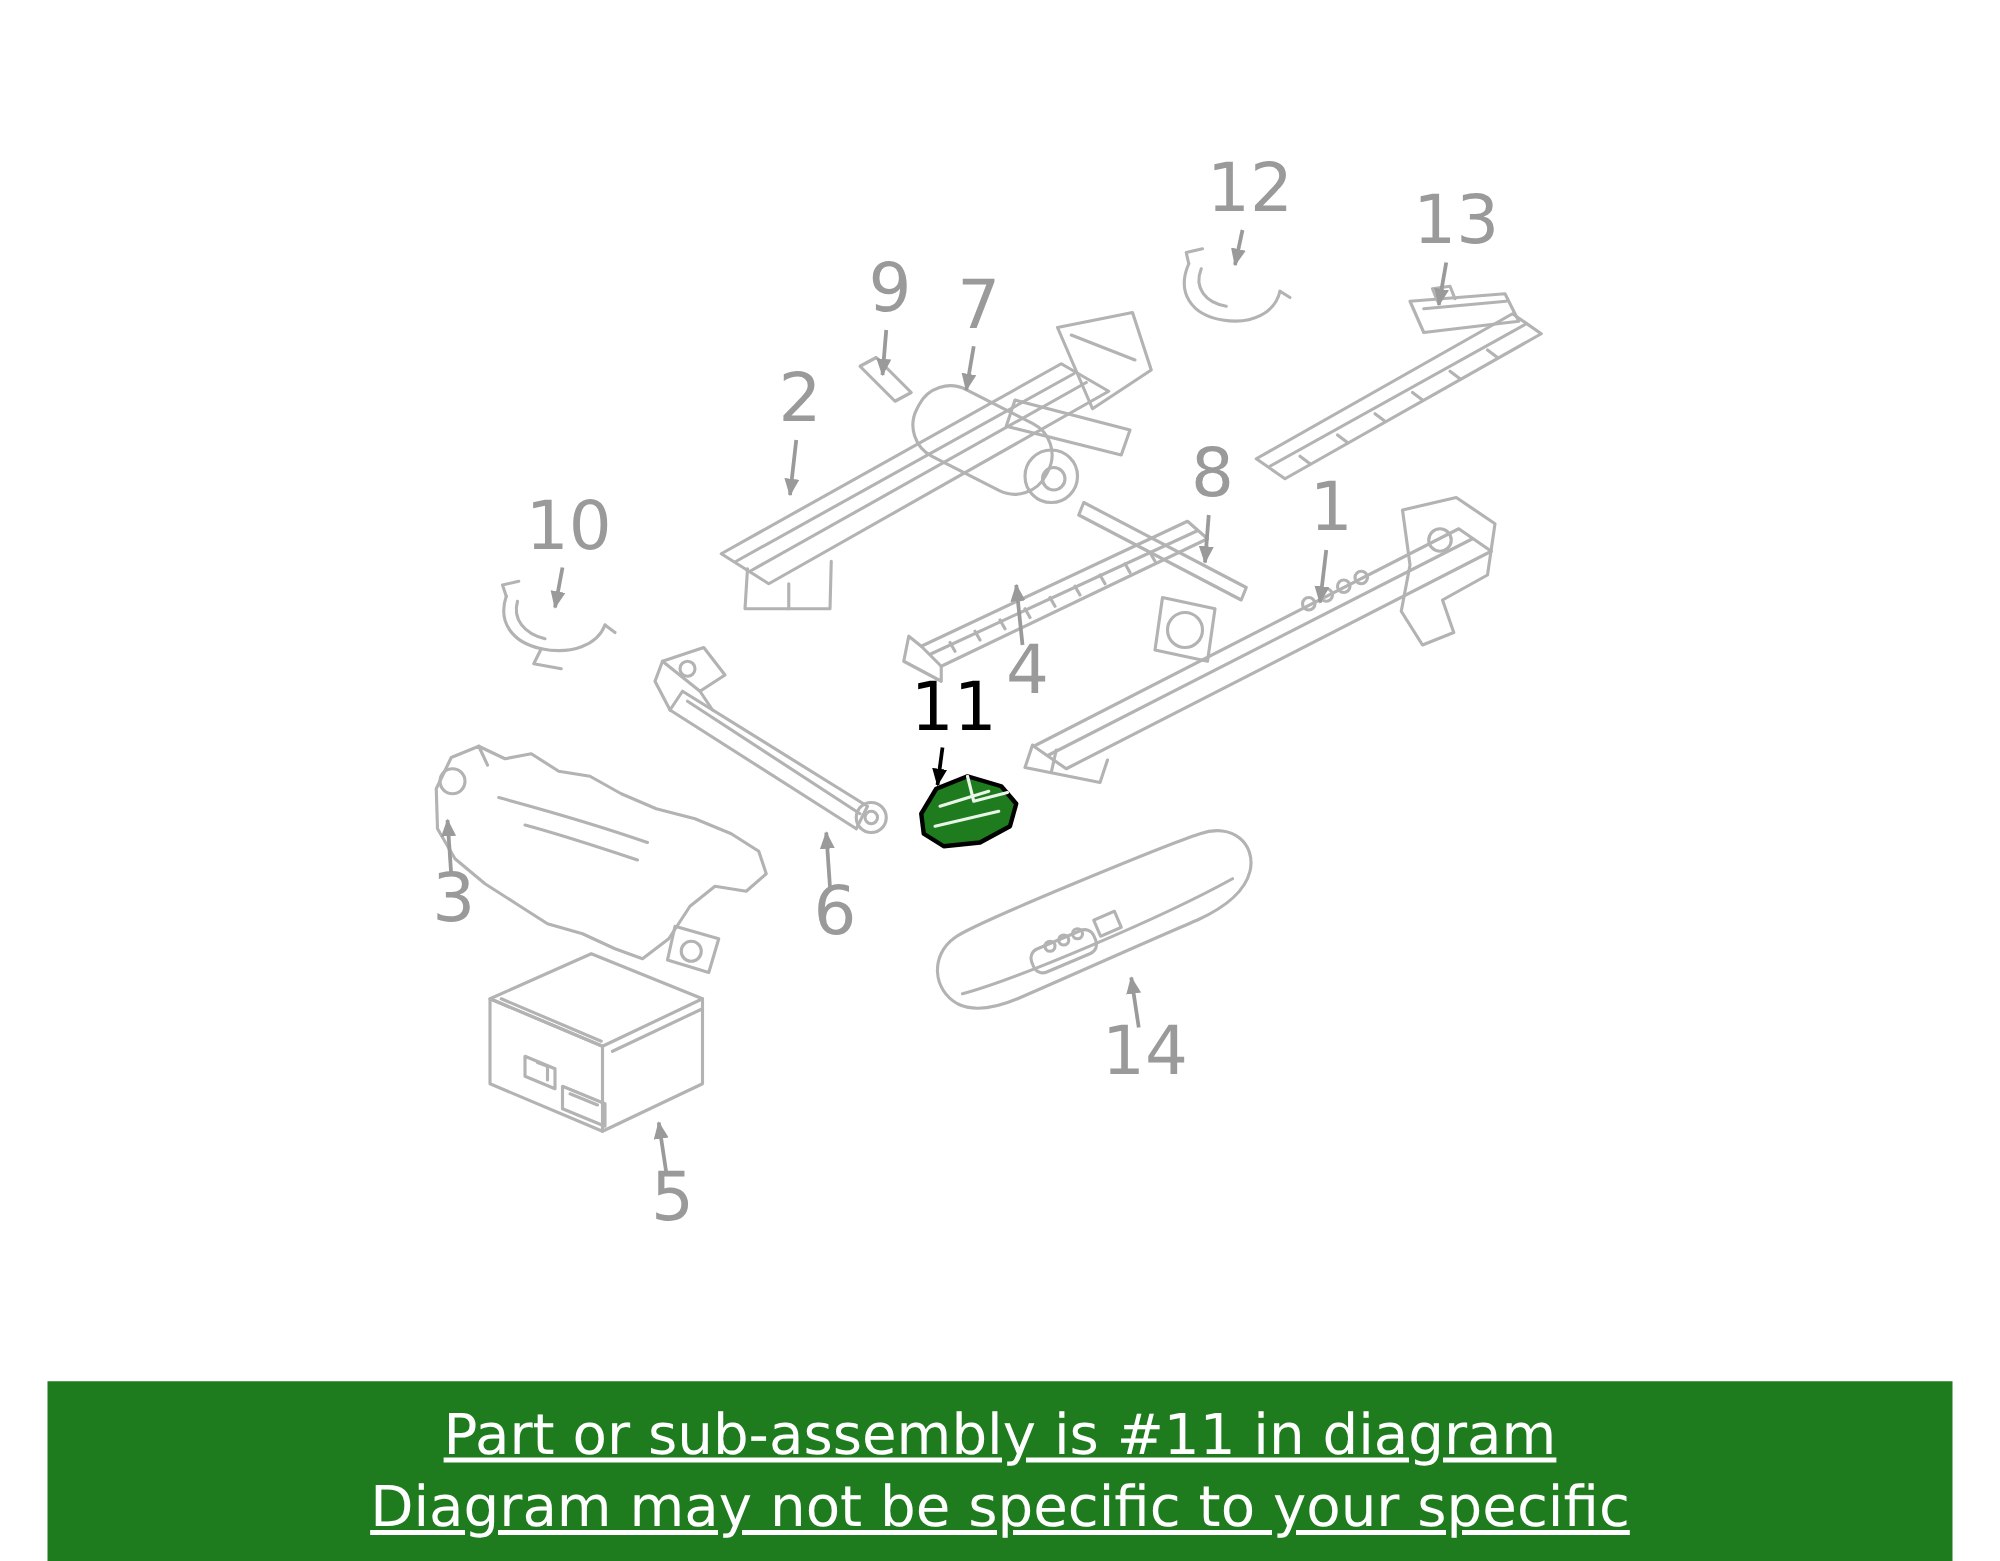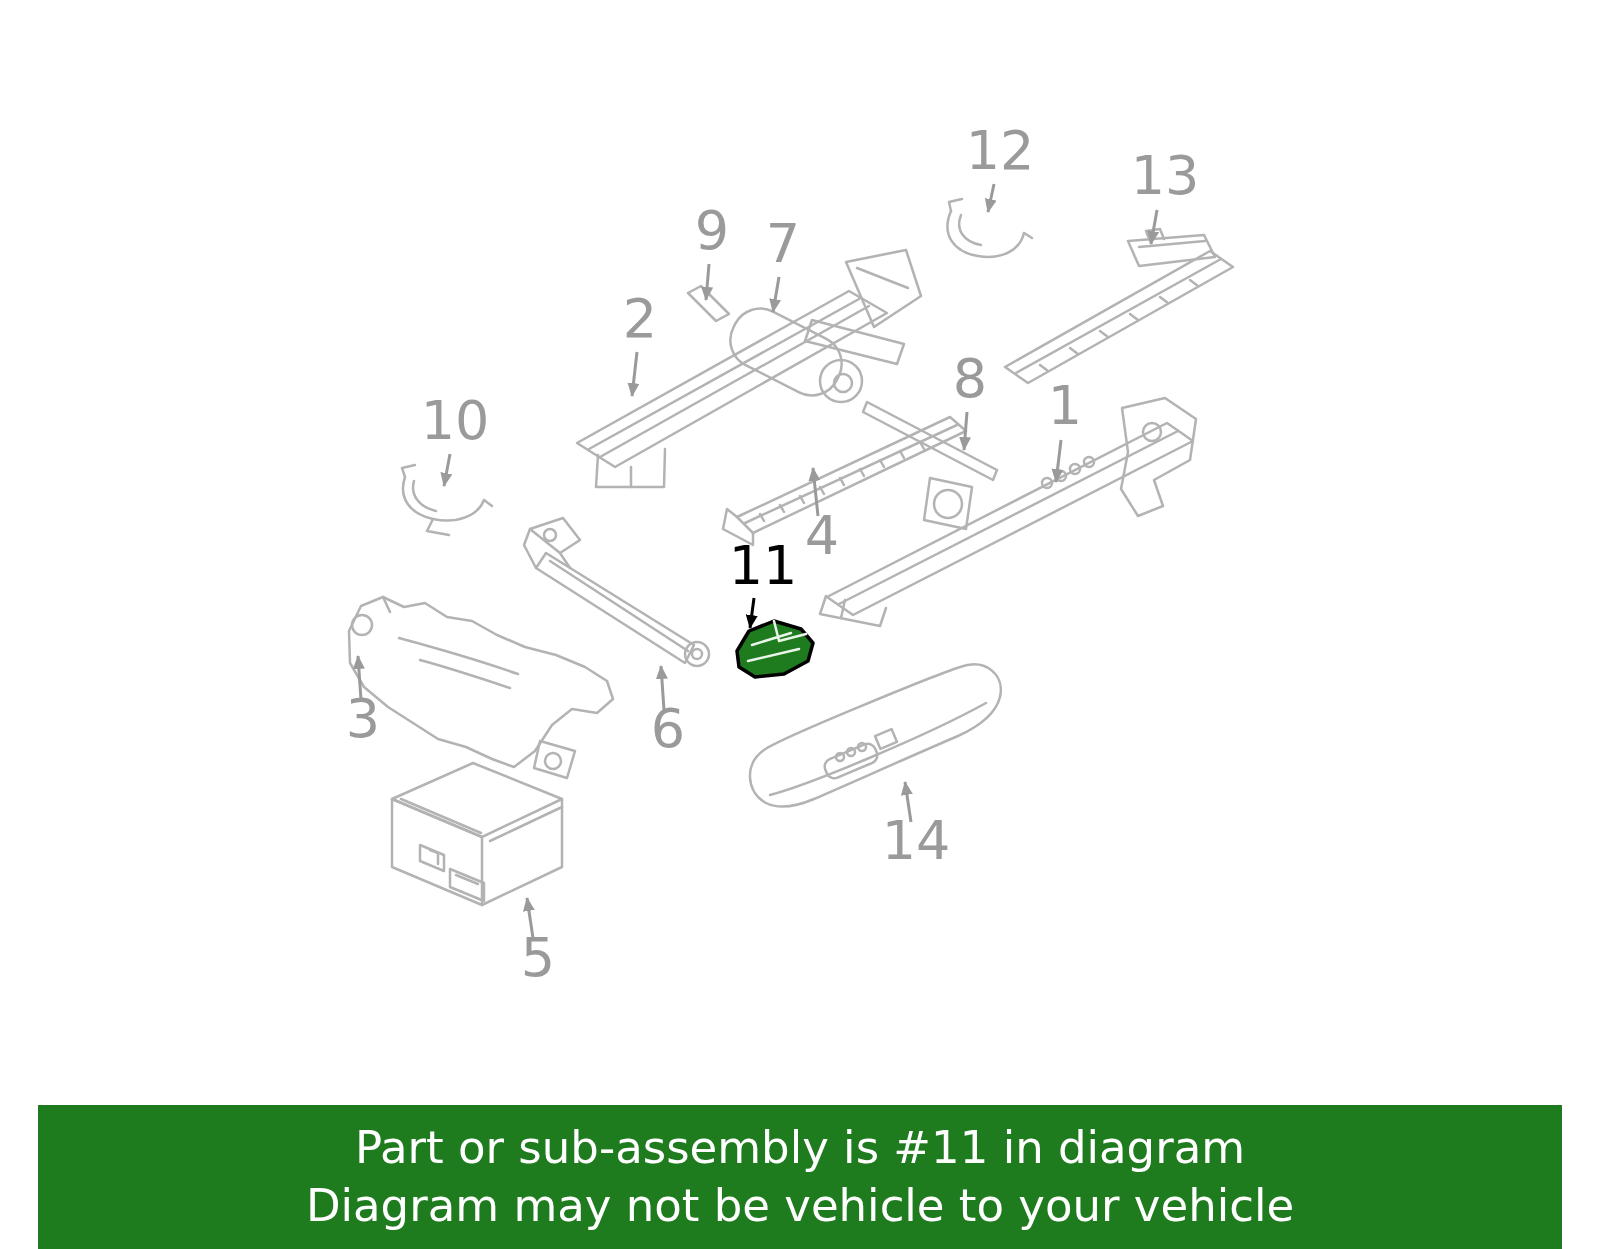--- a/index.html
+++ b/index.html
@@ -27,21 +27,21 @@
     top: 1105px; bottom: 0;
     background: #1e7b1e; 
     color: #ffffff;      
     display: flex;
     flex-direction: column;
     justify-content: center;
     align-items: center;
     gap: 6px;
     text-align: center;
   }
-  .banner-line { font-size: 45px; line-height: 1.15; white-space: nowrap; }
+  .banner-line { font-size: 45px; line-height: 1.15; white-space: nowrap; text-decoration: underline; }
 </style>
 </head>
 <body>
 
 <div class="stage">
 
 <svg class="diagram" width="1600" height="1249" viewBox="0 0 1600 1249" xmlns="http://www.w3.org/2000/svg">
 
   <defs>
     <marker id="ah-gray" markerWidth="16" markerHeight="14" refX="13" refY="6" orient="auto" markerUnits="userSpaceOnUse">
@@ -203,16 +203,16 @@
     <text class="callout" x="455" y="439">10</text>
     <text class="callout dark" x="763" y="584">11</text>
     <text class="callout" x="1000" y="169">12</text>
     <text class="callout" x="1165" y="194">13</text>
     <text class="callout" x="916" y="859">14</text>
   </g>
 </svg>
 
 <div class="banner" style="background: rgb(30, 123, 30); color: rgb(255, 255, 255);">
   <div class="banner-line">Part or sub-assembly is #11 in diagram</div>
-  <div class="banner-line">Diagram may not be vehicle to your vehicle</div>
+  <div class="banner-line">Diagram may not be specific to your specific</div>
 </div>
 
 </div>
 
 </body></html>

